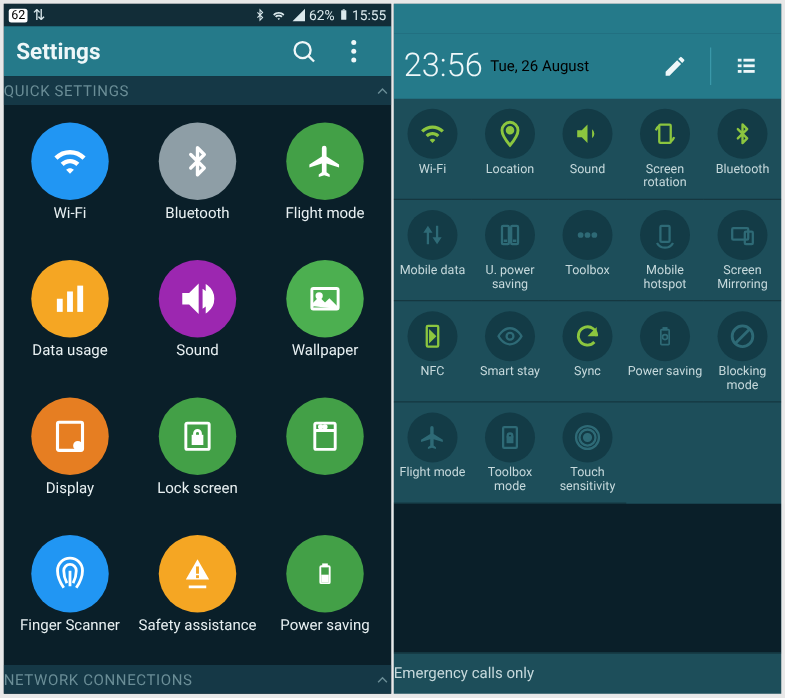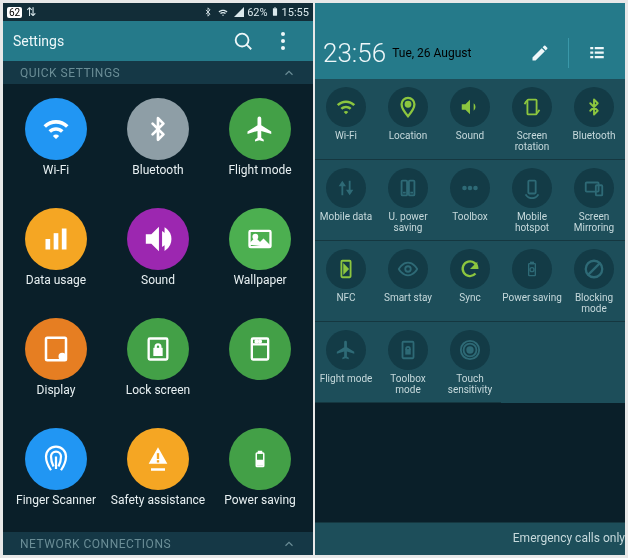--- a/index.html
+++ b/index.html
@@ -38,41 +38,41 @@
 
   
   .app-header {
     height: 52px;
     background: #257a8a;
     display: flex;
     align-items: center;
     padding: 0 10px;
   }
   .app-title {
-    font-size: 14px;
-    font-weight: 400;
+    font-size: 18px;
+    font-weight: 700;
     flex: 1;
     color: #eef7f9;
   }
   .hdr-btn {
     width: 40px;
     height: 40px;
     display: flex;
     align-items: center;
     justify-content: center;
     color: #eef7f9;
   }
   svg { display:block; }
 
   .section-header {
     height: 30px;
     background: #153846;
     display: flex;
     align-items: center;
-    padding: 0 17px;
+    padding: 0 0;
     font-size: 12px;
     color: #6a8d96;
     letter-spacing: 0.5px;
   }
   .section-header .chev { margin-left: auto; }
 
   .grid3 {
     display: grid;
     grid-template-columns: repeat(3, 1fr);
     padding: 6px 2px 2px;
@@ -139,21 +139,21 @@
     margin-top: 4px;
     font-size: 10px;
     color: #c6d9dc;
     text-align: center;
     line-height: 1.05;
     min-height: 22px;
   }
   .qp-dark { background:#0a1f29; flex:1; }
   .qp-footer {
     border-top: 1px solid #153740;
-    text-align: right;
+    text-align: left;
     font-size: 12px;
     color: #c6d9dc;
     padding: 8px 0 10px;
   }
   .badge { background:#fff; color:#000; font-size:10px; padding:0 2px; border-radius:2px;}
 </style>
 </head>
 <body>
 
 <div class="phone">

